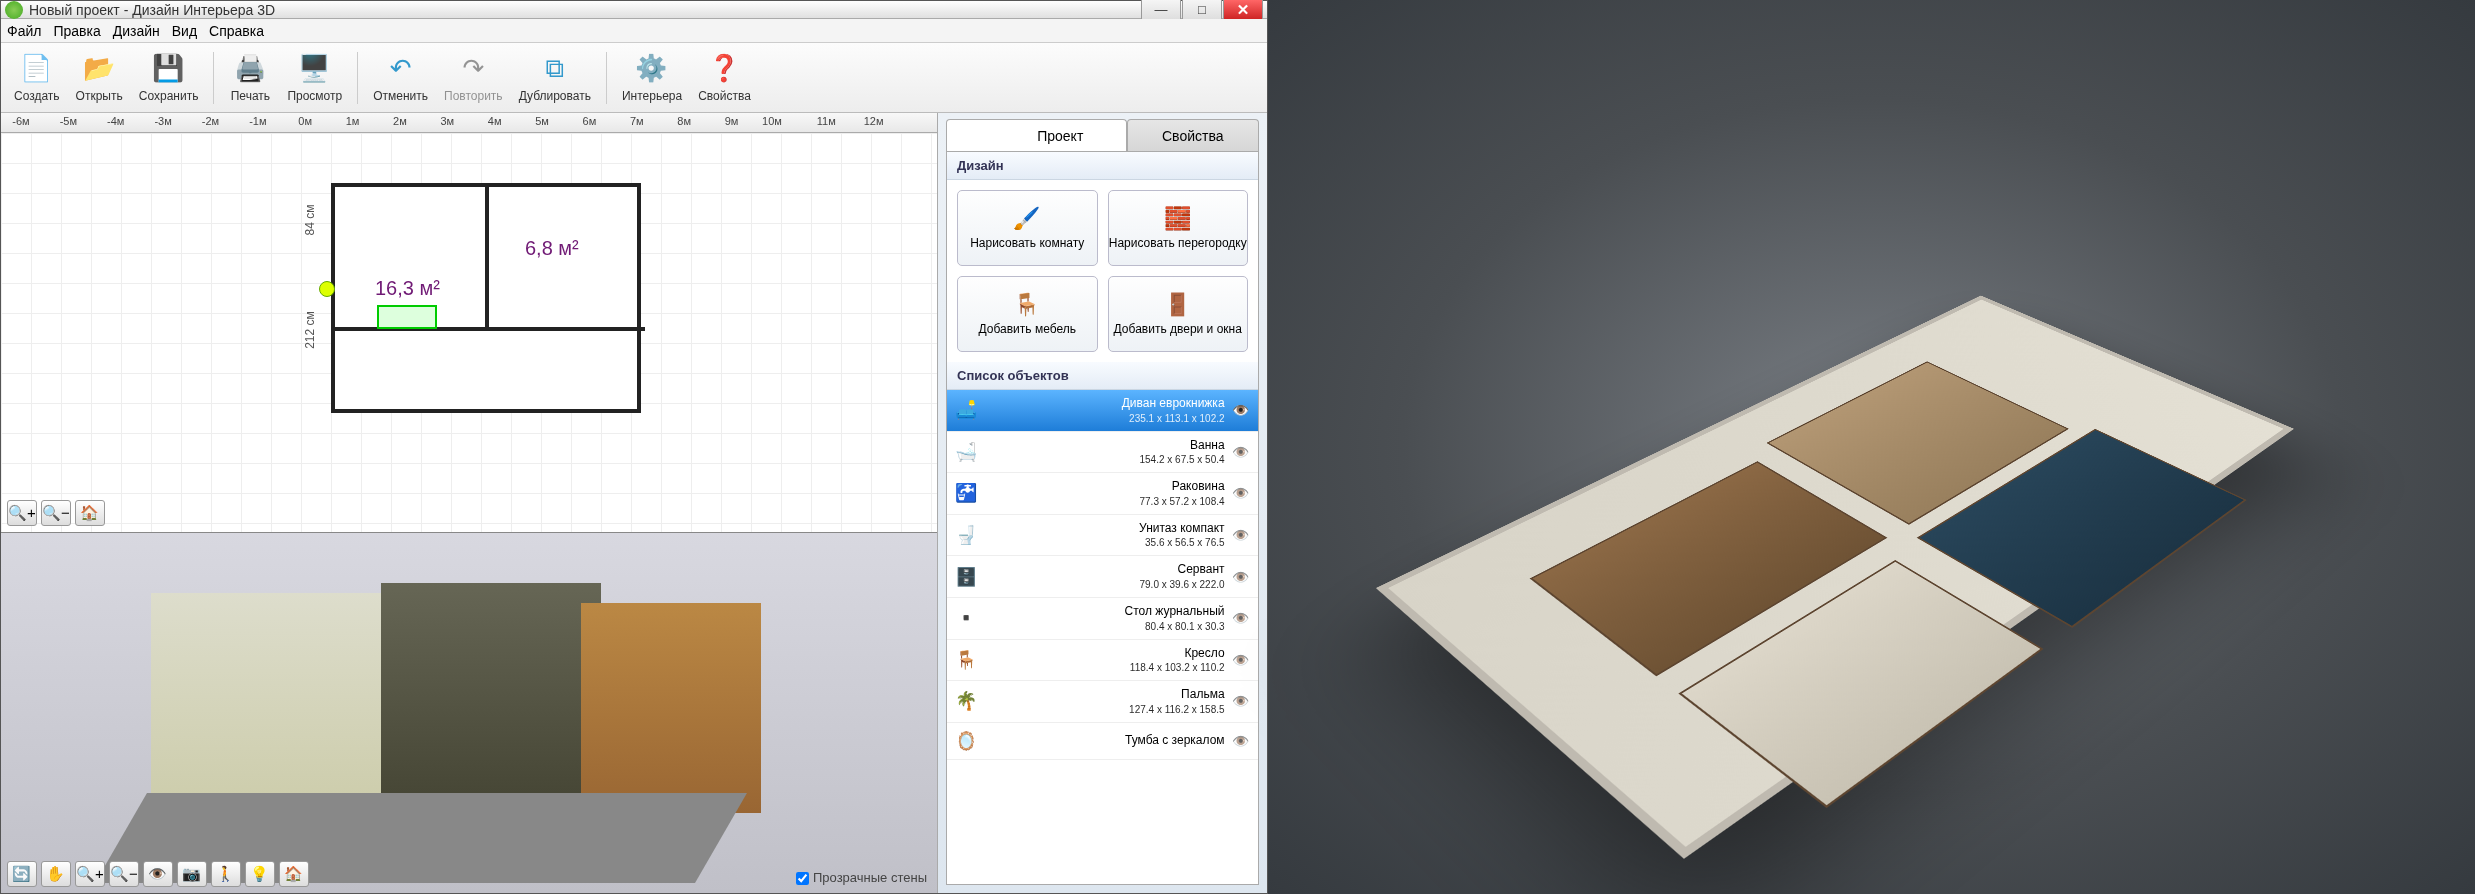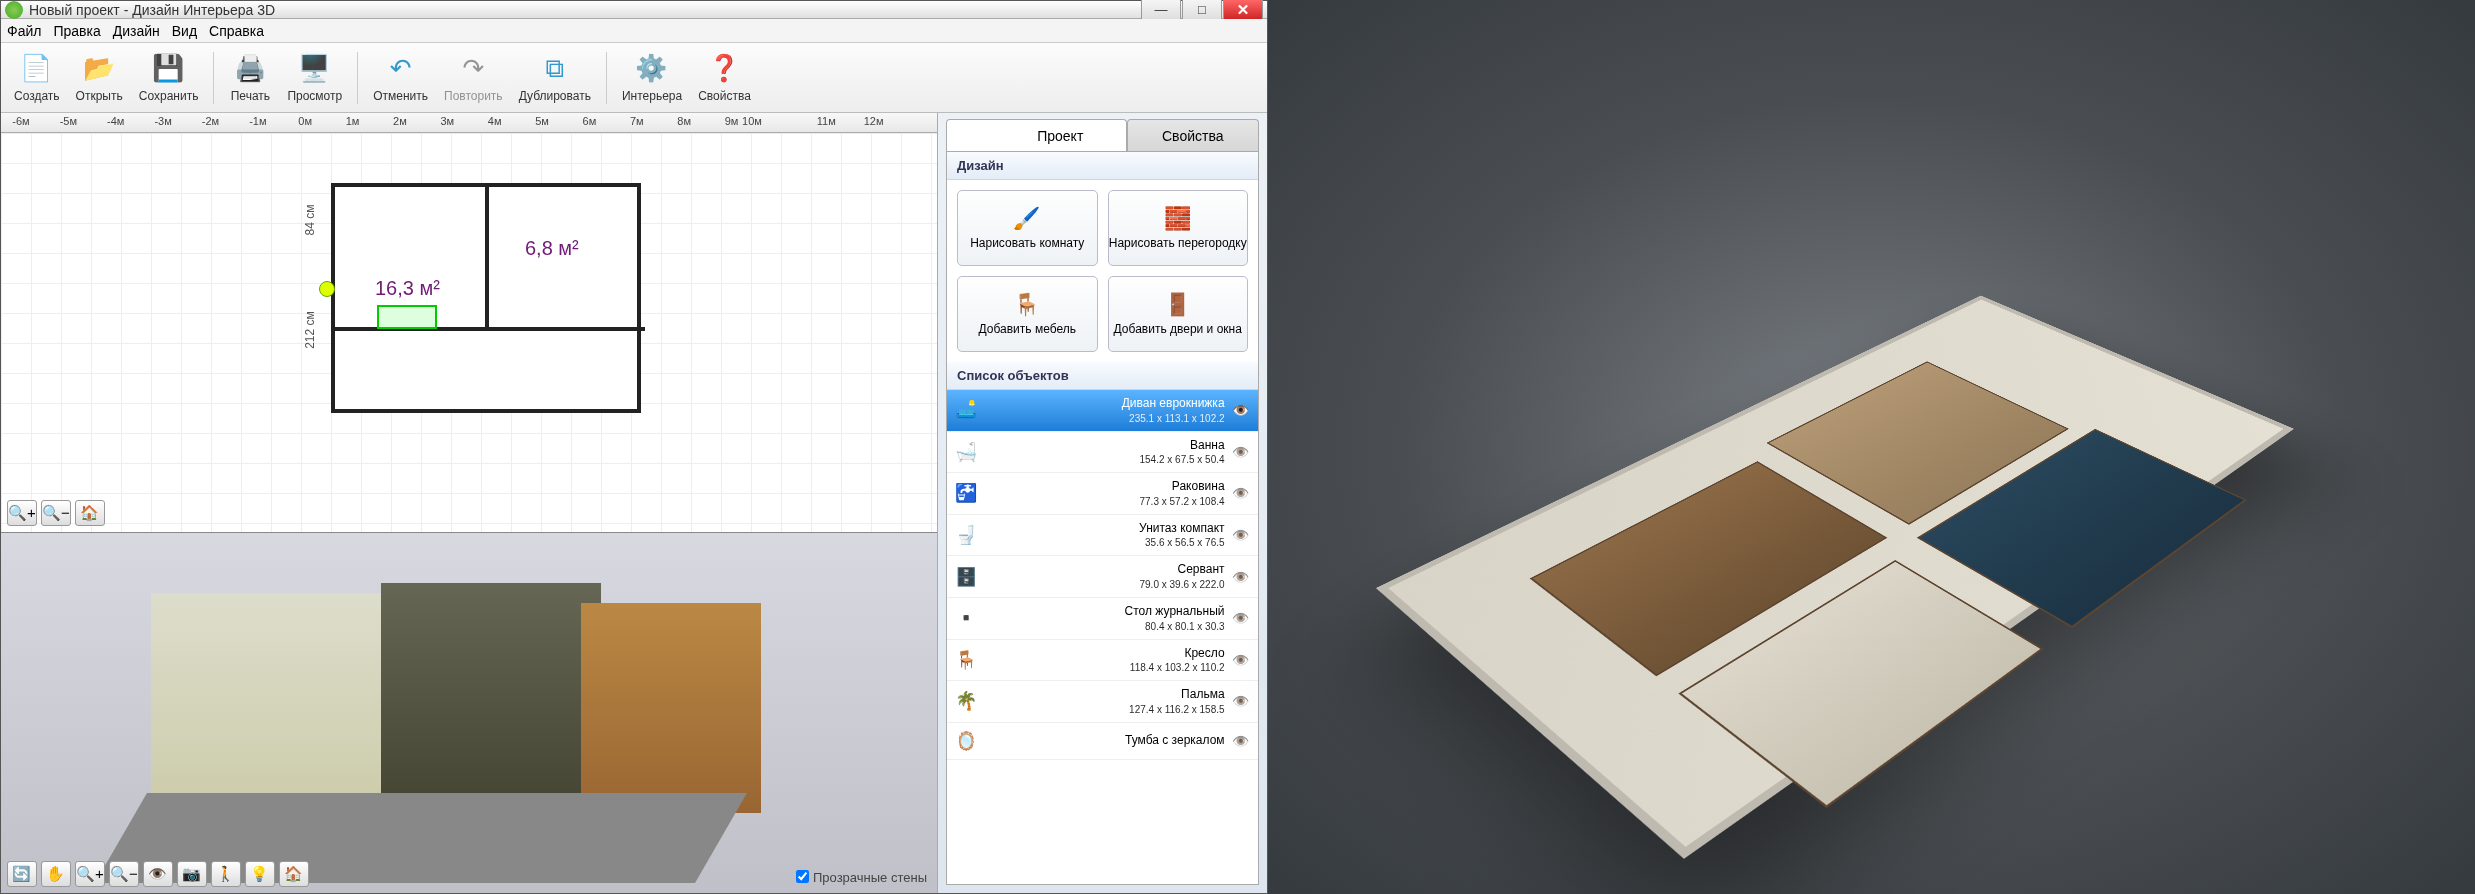--- a/index.html
+++ b/index.html
@@ -46,21 +46,21 @@
   .small-btn { width: 30px; height: 26px; background: linear-gradient(#fff, #ddd); border: 1px solid #999; border-radius: 3px; display: flex; align-items: center; justify-content: center; font-size: 15px; }
   
   .canvas-bottom { height: 360px; position: relative; background: linear-gradient(#d8d8e0, #c0c0c8); }
   .room3d { position: absolute; inset: 0; }
   .room3d-floor { position: absolute; left: 120px; top: 260px; width: 600px; height: 90px; background: #888; transform: skewX(-30deg); }
   .room3d-wall1 { position: absolute; left: 150px; top: 60px; width: 250px; height: 220px; background: linear-gradient(#ddc, #cca); }
   .room3d-wall2 { position: absolute; left: 380px; top: 50px; width: 220px; height: 230px; background: linear-gradient(#665, #443); }
   .room3d-wall3 { position: absolute; left: 580px; top: 70px; width: 180px; height: 210px; background: linear-gradient(#b84, #963); }
   
   .canvas-ctrls-bl { position: absolute; left: 6px; bottom: 6px; display: flex; gap: 4px; }
-  .checkbox-row { position: absolute; right: 10px; bottom: 8px; font-size: 13px; display: flex; align-items: flex-start; gap: 4px; color: #444; }
+  .checkbox-row { position: absolute; right: 10px; bottom: 8px; font-size: 13px; display: flex; align-items: flex-end; gap: 4px; color: #444; }
   
   .side-panel { width: 330px; background: linear-gradient(#ecf1f6, #dde6ef); border-left: 1px solid #aaa; display: flex; flex-direction: column; }
   .tab-row { display: flex; height: 38px; padding: 6px 8px 0; gap: 0; }
   .tab { flex: 1; display: flex; align-items: center; justify-content: center; font-size: 14px; background: linear-gradient(#f6f6f6, #e2e2e2); border: 1px solid #aaa; border-bottom: none; border-radius: 4px 4px 0 0; }
   .tab.active { background: #fff; padding-left: 48px; }
   .tab.inactive { background: linear-gradient(#e6e6e6, #d6d6d6); }
   
   .panel-body { flex: 1; background: #fff; margin: 0 8px 8px; border: 1px solid #aaa; display: flex; flex-direction: column; overflow: hidden; }
   .section-header { padding: 6px 10px; background: linear-gradient(#f8fbff, #e4ecf6); font-size: 13px; font-weight: bold; color: #335; border-bottom: 1px solid #cbd6e2; }
   
@@ -169,21 +169,21 @@
           <div class="ruler-h-label" style="left: 304.211px;">0м</div>
           <div class="ruler-h-label" style="left: 351.579px;">1м</div>
           <div class="ruler-h-label" style="left: 398.947px;">2м</div>
           <div class="ruler-h-label" style="left: 446.316px;">3м</div>
           <div class="ruler-h-label" style="left: 493.684px;">4м</div>
           <div class="ruler-h-label" style="left: 541.053px;">5м</div>
           <div class="ruler-h-label" style="left: 588.421px;">6м</div>
           <div class="ruler-h-label" style="left: 635.789px;">7м</div>
           <div class="ruler-h-label" style="left: 683.158px;">8м</div>
           <div class="ruler-h-label" style="left: 730.526px;">9м</div>
-          <div class="ruler-h-label" style="left: 751px;">10м</div>
+          <div class="ruler-h-label" style="left: 771px;">10м</div>
           <div class="ruler-h-label" style="left: 825.263px;">11м</div>
           <div class="ruler-h-label" style="left: 872.632px;">12м</div>
         </div>
 
       <div class="canvas-top">
         <div class="grid-bg"></div>
         <div class="floorplan">
           <div class="fp-outer">
             <div class="fp-wall-v"></div>
             <div class="fp-wall-h"></div>

